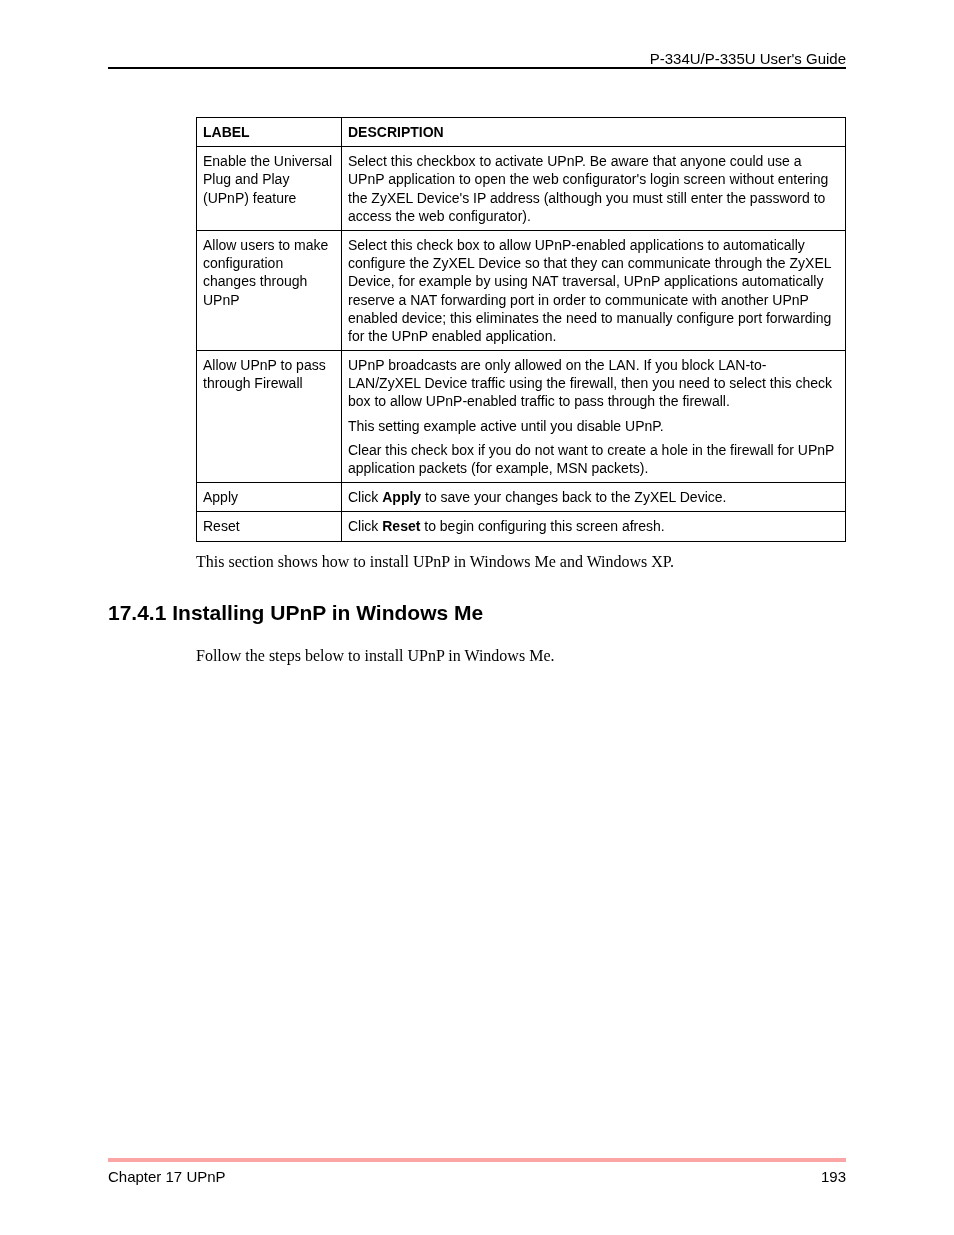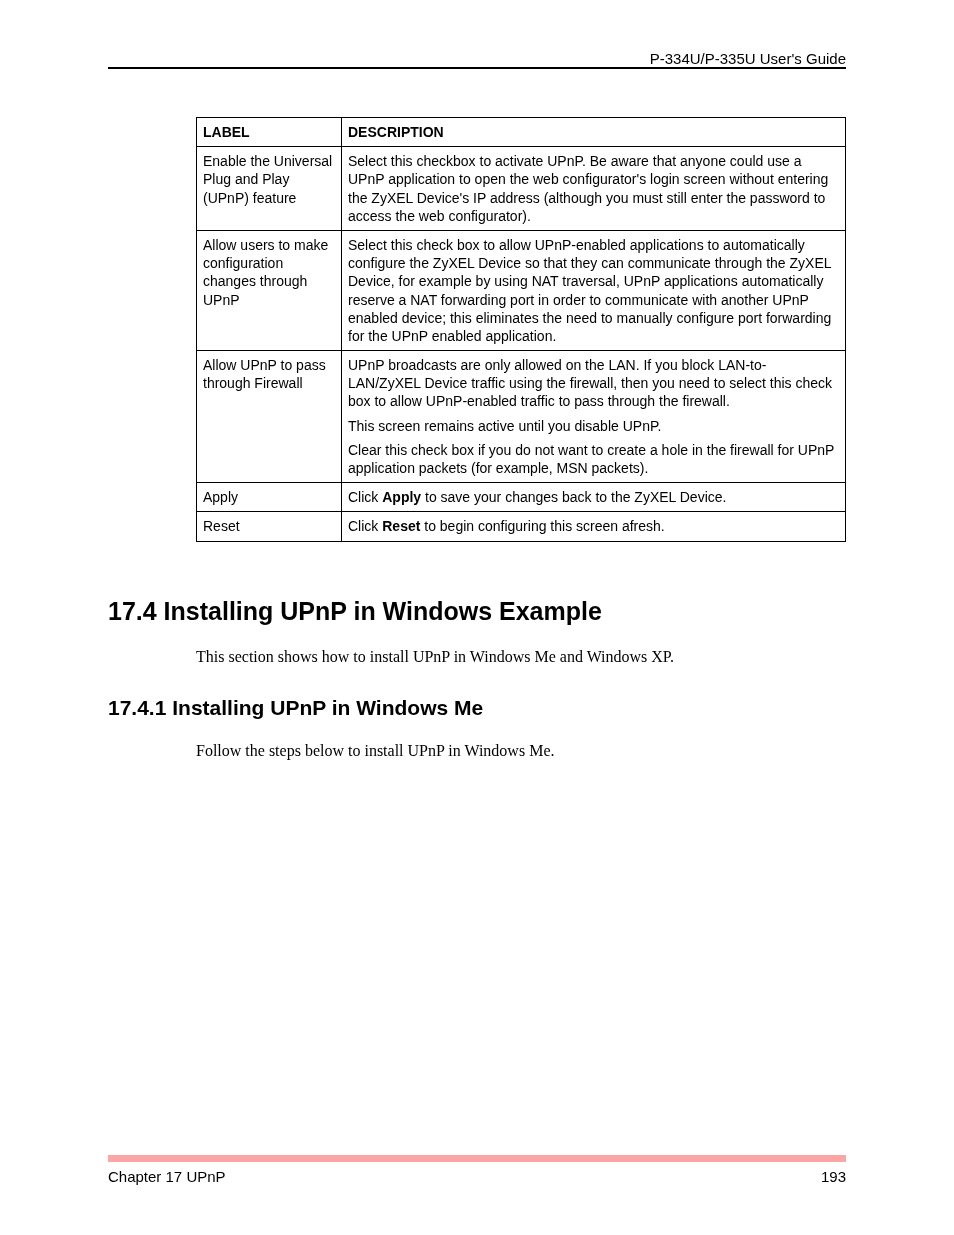--- a/index.html
+++ b/index.html
@@ -70,21 +70,21 @@
     h2.subsection {
       font-size: 21px;
       font-weight: bold;
       margin-bottom: 22px;
     }
     .footer {
       position: absolute;
       left: 108px;
       right: 108px;
       bottom: 50px;
-      border-top: 7px solid #fca5a5;
+      border-top: 4px solid #fca5a5;
       padding-top: 6px;
       font-size: 15px;
       display: flex;
       justify-content: space-between;
     }
   </style>
 </head>
 <body>
 
 <div class="page">
@@ -114,41 +114,40 @@
           <div class="desc-block">
             <p>Select this check box to allow UPnP-enabled applications to automatically configure the ZyXEL Device so that they can communicate through the ZyXEL Device, for example by using NAT traversal, UPnP applications automatically reserve a NAT forwarding port in order to communicate with another UPnP enabled device; this eliminates the need to manually configure port forwarding for the UPnP enabled application.</p>
           </div>
         </td>
       </tr>
       <tr>
         <td>Allow UPnP to pass through Firewall</td>
         <td>
           <div class="desc-block">
             <p>UPnP broadcasts are only allowed on the LAN. If you block LAN-to-LAN/ZyXEL Device traffic using the firewall, then you need to select this check box to allow UPnP-enabled traffic to pass through the firewall.</p>
-            <p>This screen remains active until you disable UPnP.</p>
+            <p>This setting example active until you disable UPnP.</p>
             <p>Clear this check box if you do not want to create a hole in the firewall for UPnP application packets (for example, MSN packets).</p>
           </div>
         </td>
       </tr>
       <tr>
         <td>Apply</td>
         <td>
           <span>Click </span><b>Apply</b><span> to save your changes back to the ZyXEL Device.</span>
         </td>
       </tr>
       <tr>
         <td>Reset</td>
         <td>
           <span>Click </span><b>Reset</b><span> to begin configuring this screen afresh.</span>
         </td>
       </tr>
     </tbody>
   </table>
 
-  <h1 class="section">17.4  Installing UPnP in Windows Example</h1>
   <p class="body-text">This section shows how to install UPnP in Windows Me and Windows XP.</p>
 
   <h2 class="subsection">17.4.1  Installing UPnP in Windows Me</h2>
   <p class="body-text">Follow the steps below to install UPnP in Windows Me.</p>
 </div>
 
 <div class="footer">
   <span>Chapter 17 UPnP</span>
   <span>193</span>
 </div>

